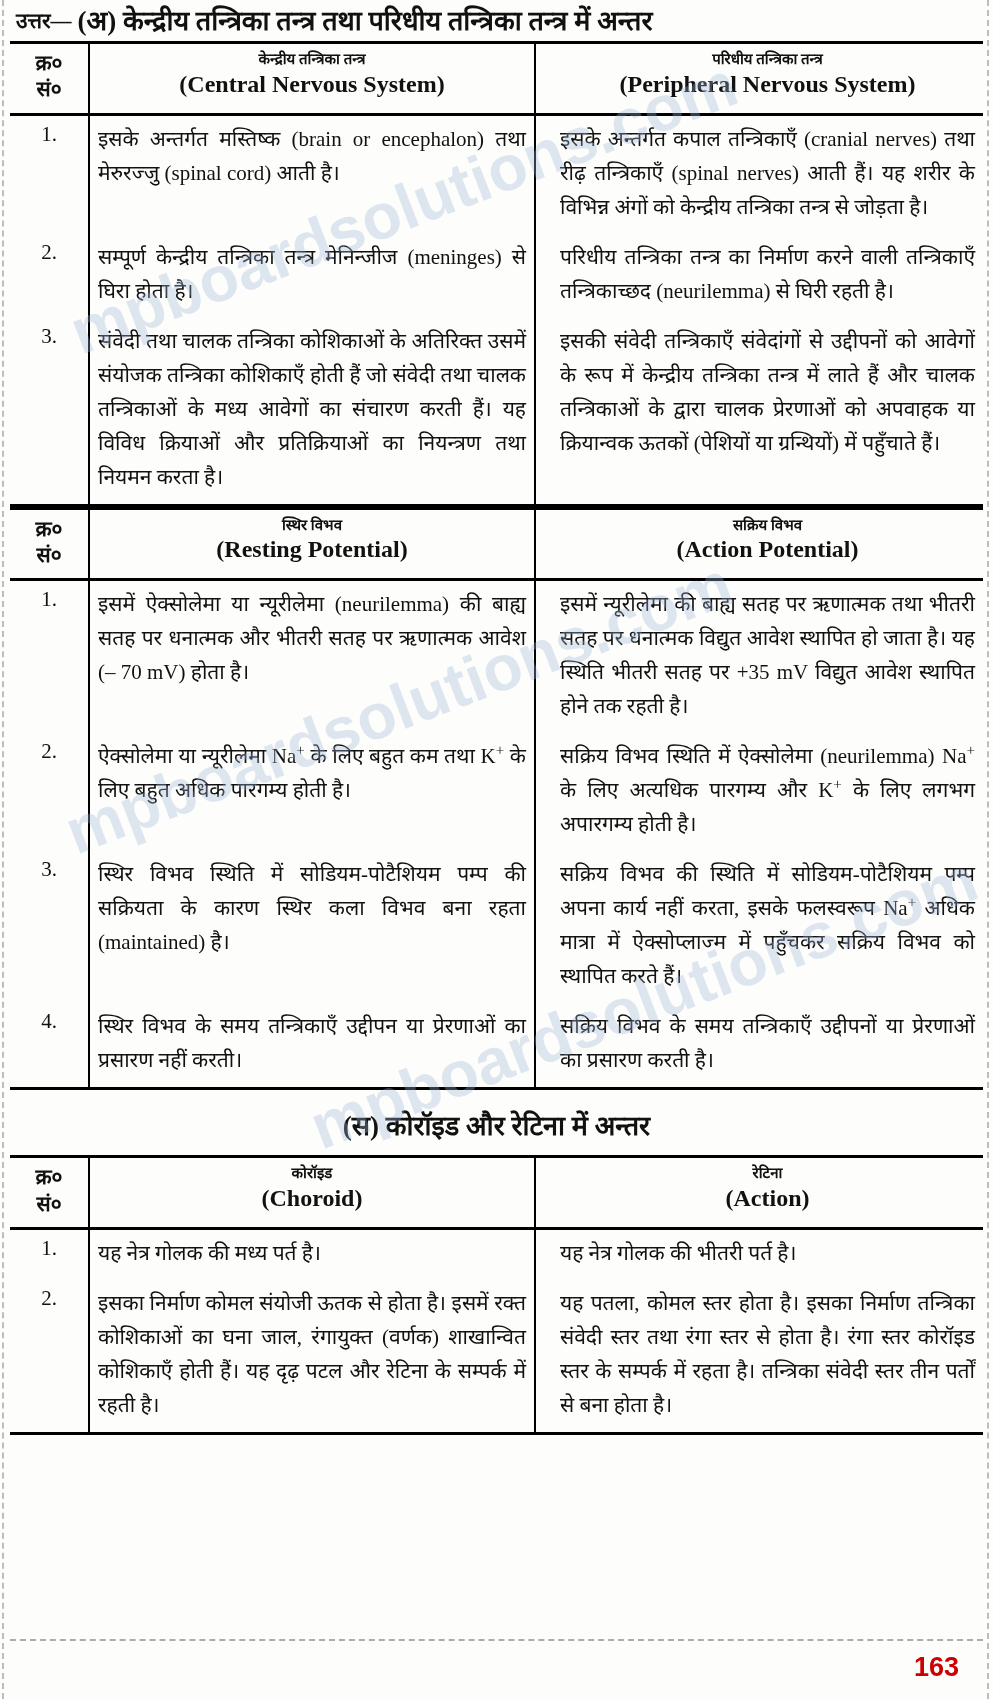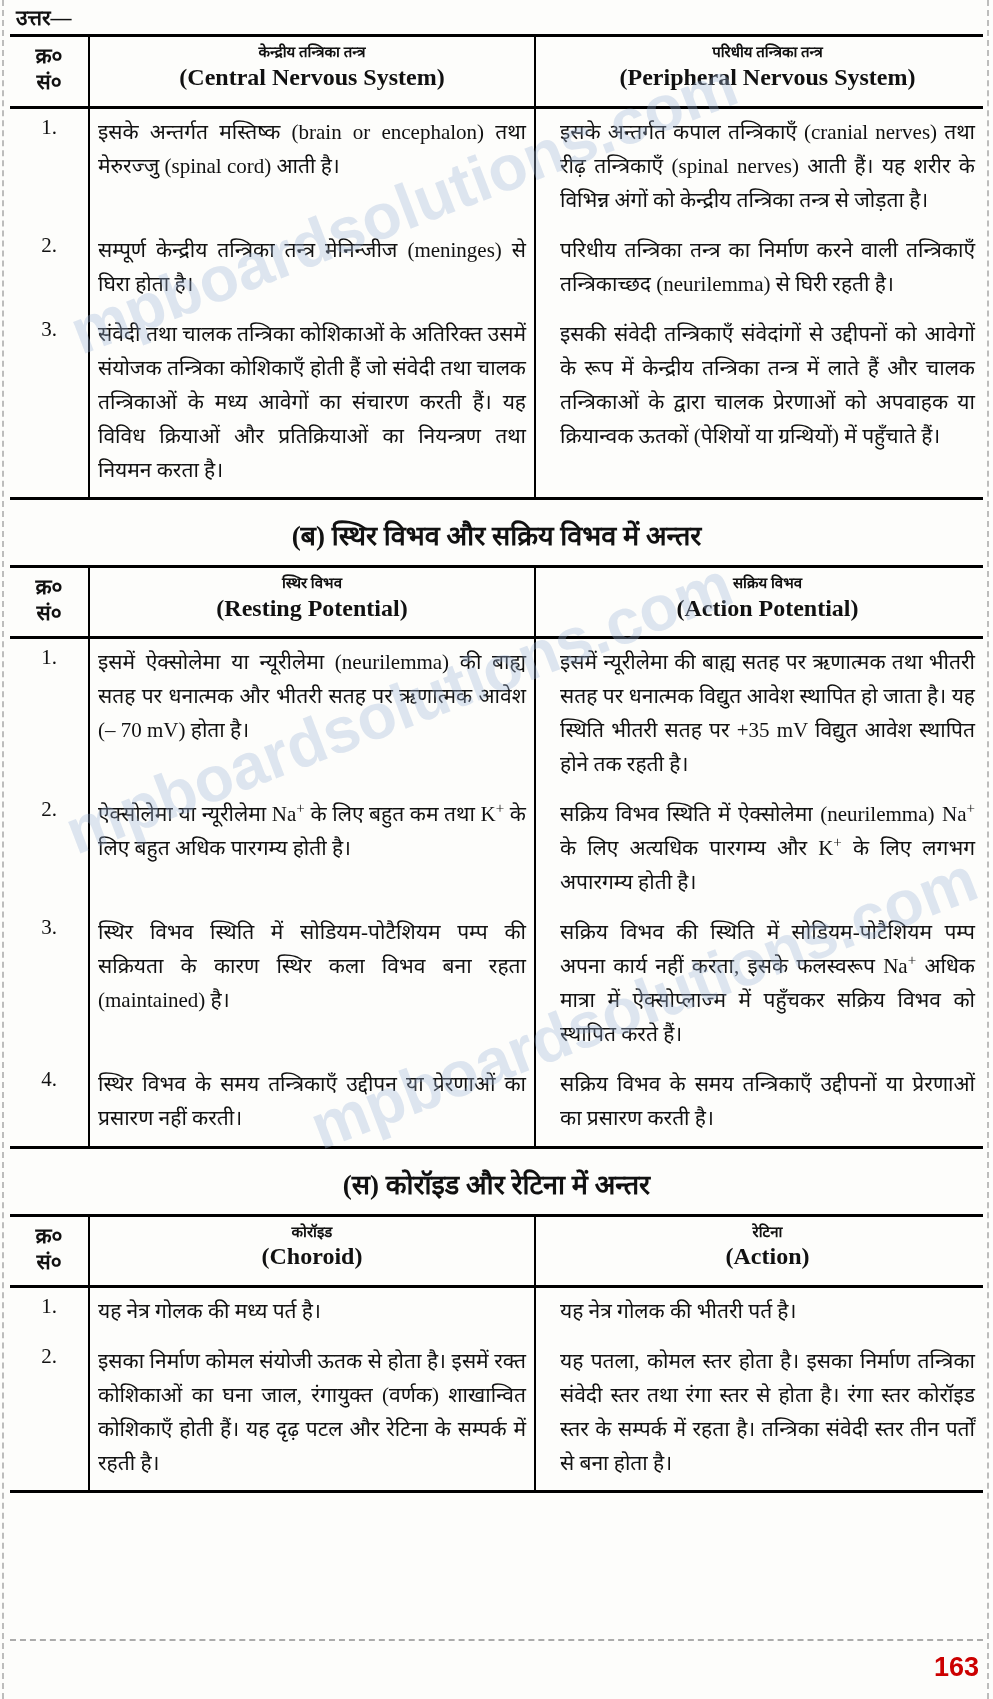--- a/index.html
+++ b/index.html
@@ -141,21 +141,21 @@
     hyphens: none;
   }
   td.cell.j { text-align: justify; margin-top: 40px; }
   td.cell.l { text-align: left; }
 
   sup { font-size: .72em; line-height: 0; vertical-align: super; }
 
   
   .page-number {
     position: absolute;
-    right: 14px;
+    right: 34px;
     bottom: 16px;
     font-family: "Liberation Sans", sans-serif;
     font-size: 27px;
     font-weight: 700;
     color: #cc0000;
     z-index: 6;
   }
   .bottom-rule {
     position: absolute;
     left: 10px;
@@ -174,20 +174,21 @@
   <div class="scan-edge-right"></div>
 
   <div class="watermark">
     <div class="wm-text wm1">mpboardsolutions.com</div>
     <div class="wm-text wm2">mpboardsolutions.com</div>
     <div class="wm-text wm3">mpboardsolutions.com</div>
   </div>
 
   <div class="answer-head">
     <span class="ans-label">उत्तर—</span>
+    <span class="ans-title">(अ) केन्द्रीय तन्त्रिका तन्त्र तथा परिधीय तन्त्रिका तन्त्र में अन्तर</span>
   </div>
 
   <table class="diff">
     <thead>
       <tr>
         <th class="col-sn">
           <div class="sn-head">क्र०</div>
           <div class="sn-head">सं०</div>
         </th>
         <th class="col-a">
@@ -212,21 +213,20 @@
         <td class="cell j">परिधीय तन्त्रिका तन्त्र का निर्माण करने वाली तन्त्रिकाएँ तन्त्रिकाच्छद (neurilemma) से घिरी रहती है।</td>
       </tr>
       <tr>
         <td class="sn">3.</td>
         <td class="cell j">संवेदी तथा चालक तन्त्रिका कोशिकाओं के अतिरिक्त उसमें संयोजक तन्त्रिका कोशिकाएँ होती हैं जो संवेदी तथा चालक तन्त्रिकाओं के मध्य आवेगों का संचारण करती हैं। यह विविध क्रियाओं और प्रतिक्रियाओं का नियन्त्रण तथा नियमन करता है।</td>
         <td class="cell j">इसकी संवेदी तन्त्रिकाएँ संवेदांगों से उद्दीपनों को आवेगों के रूप में केन्द्रीय तन्त्रिका तन्त्र में लाते हैं और चालक तन्त्रिकाओं के द्वारा चालक प्रेरणाओं को अपवाहक या क्रियान्वक ऊतकों (पेशियों या ग्रन्थियों) में पहुँचाते हैं।</td>
       </tr>
     </tbody>
   </table>
 
-  <div class="section-head">(ब) स्थिर विभव और सक्रिय विभव में अन्तर</div>
 
   <table class="diff">
     <thead>
       <tr>
         <th class="col-sn">
           <div class="sn-head">क्र०</div>
           <div class="sn-head">सं०</div>
         </th>
         <th class="col-a">
           <span class="hdr-hi">स्थिर विभव</span>

